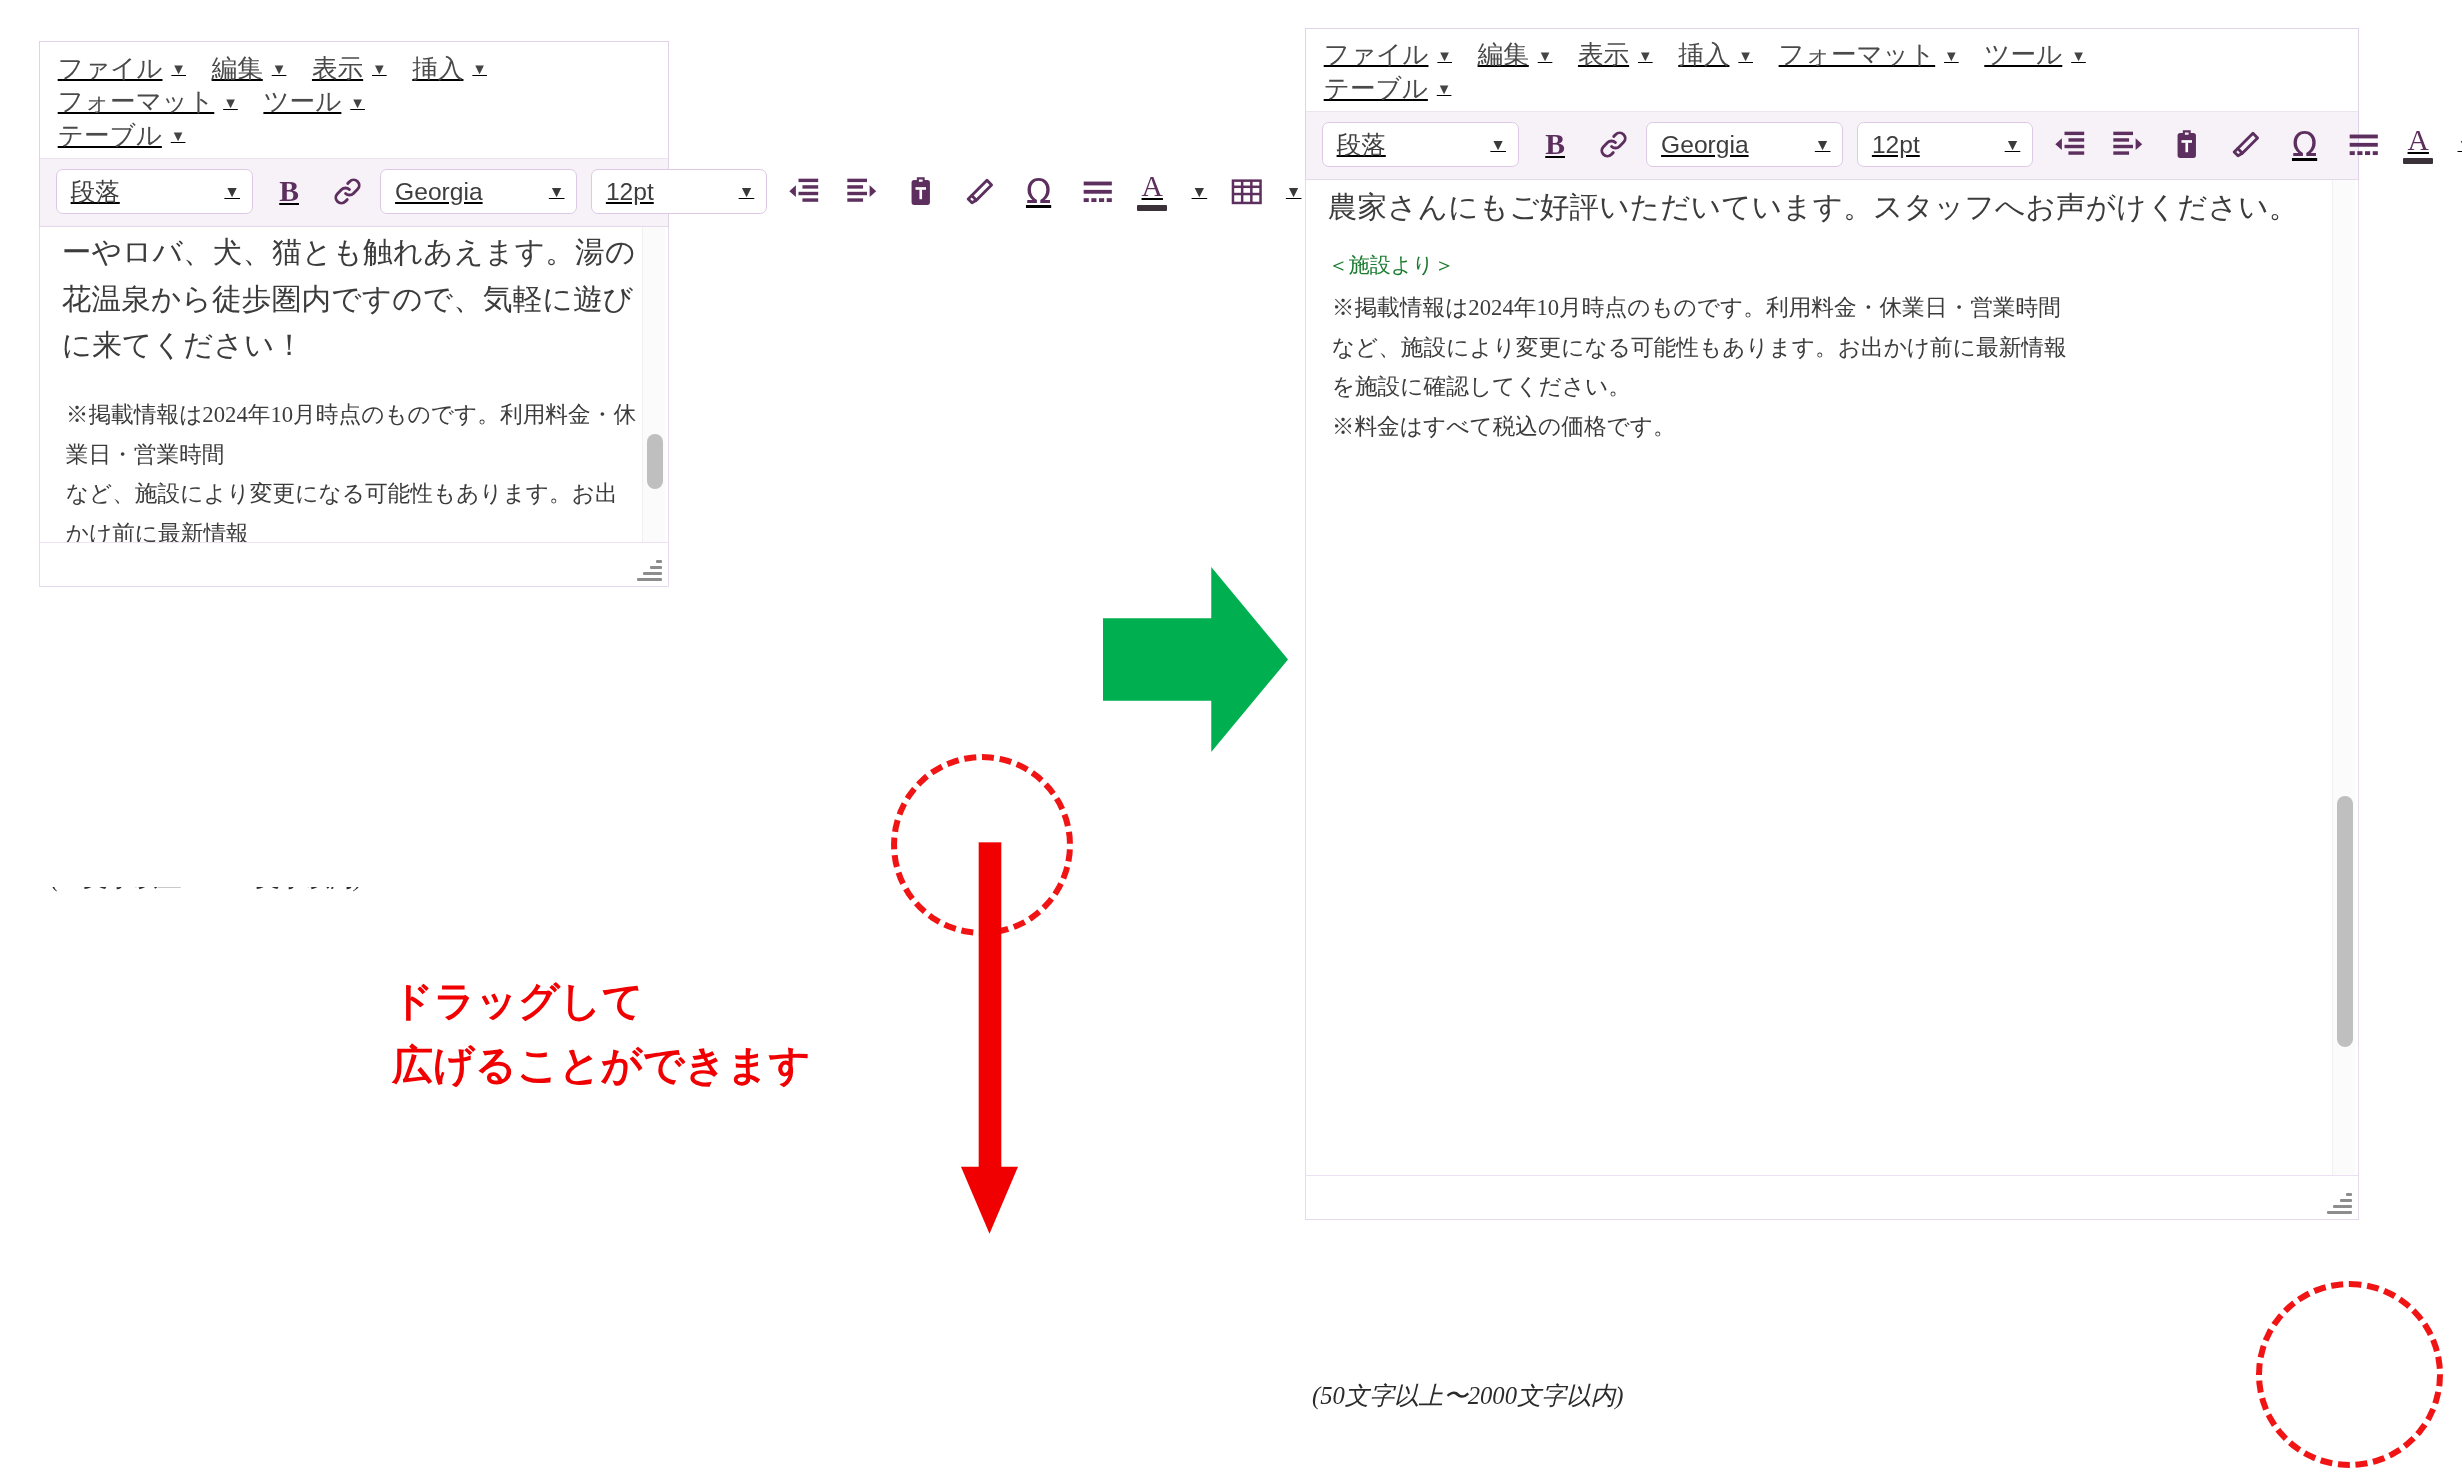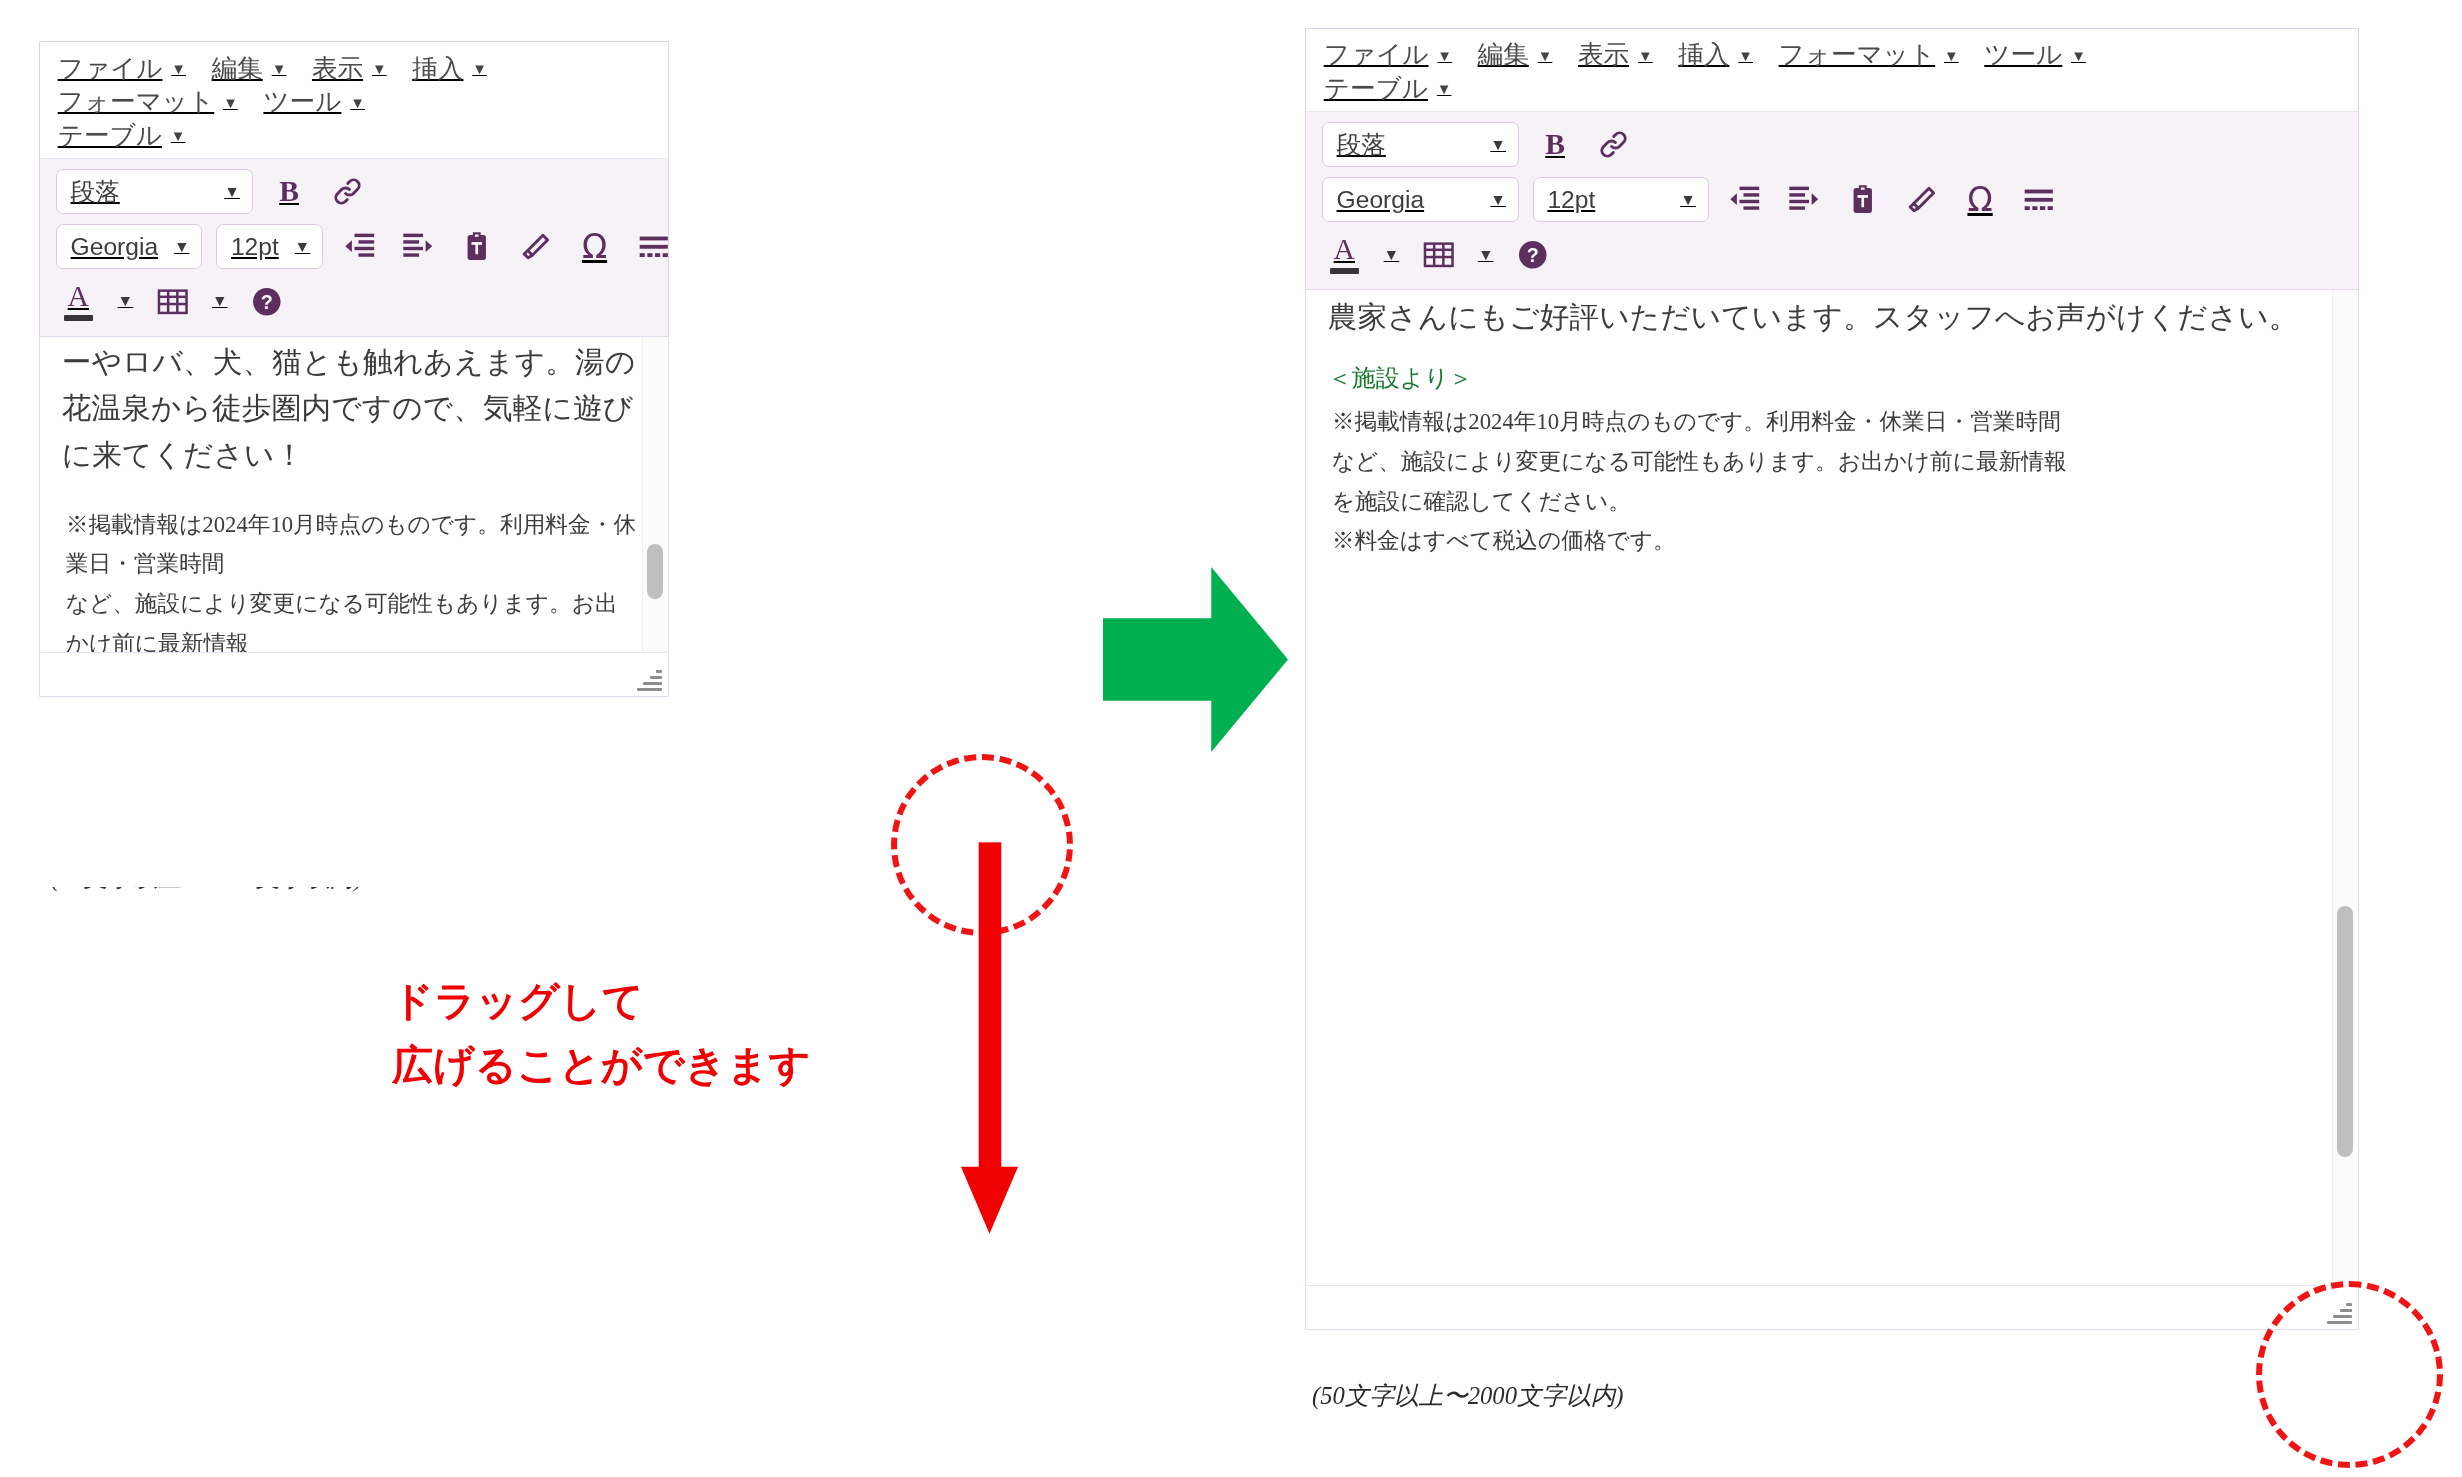--- a/index.html
+++ b/index.html
@@ -55,21 +55,20 @@
     color: #444;
     position: relative;
     top: 1px;
   }
 
   
   .toolbar {
     background: #f7f1f8;
     padding: 9.9px 15.8px 11.8px 15.8px;
     display: flex;
-    flex-direction: column;
     gap: 9.9px;
     border-bottom: 1px solid #e4d8ea;
   }
   .tb-row {
     display: flex;
     align-items: center;
     gap: 13.8px;
     min-height: 43px;
   }
   .tb-select {
@@ -158,21 +157,21 @@
     font-family: "Liberation Serif", "DejaVu Serif", serif;
     color: #3c3c3c;
   }
   .p-body {
     font-size: 29.6px;
     line-height: 1.58;
     margin: 0 0 25.6px 0;
     letter-spacing: 0.2px;
   }
   .p-heading {
-    font-size: 24px;
+    font-size: 21px;
     line-height: 1.5;
     color: #1a7a2e;
     margin: 0 0 5.9px 0;
     font-family: "Liberation Serif", "DejaVu Serif", serif;
   }
   .p-note {
     font-size: 22.7px;
     line-height: 1.75;
     margin: 4px;
     color: #3c3c3c;

